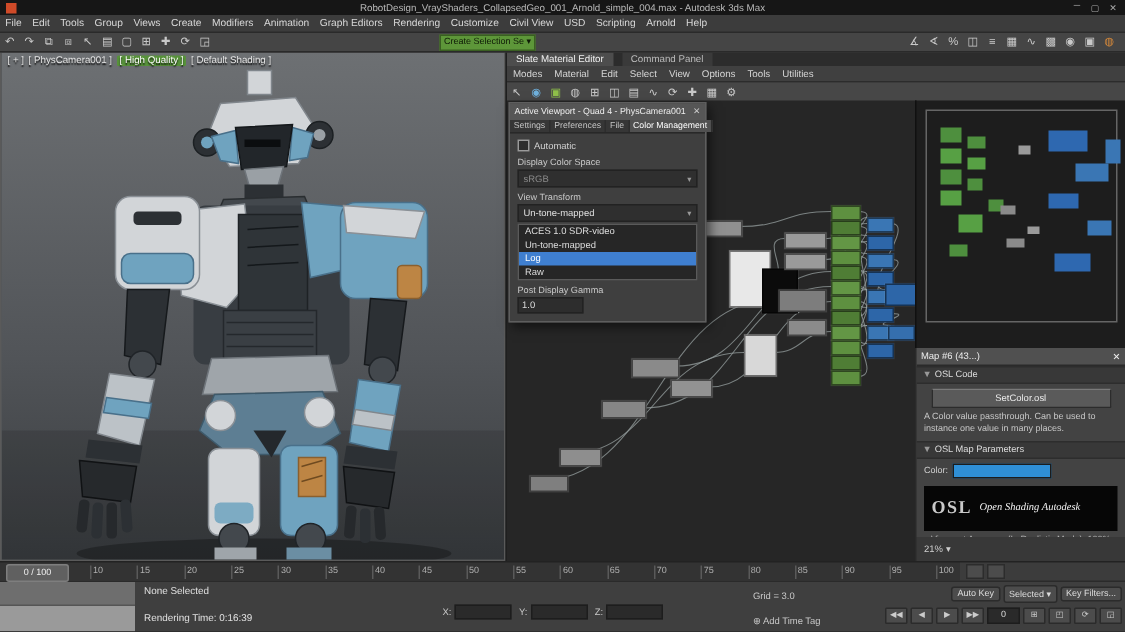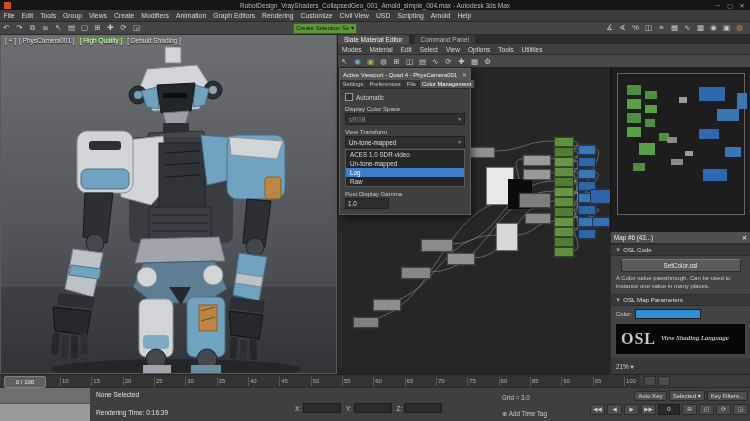--- a/index.html
+++ b/index.html
@@ -41,21 +41,21 @@
   
   .params{position:absolute;right:0;top:165px;width:140px;height:126px;background:#434343;border-left:1px solid #2a2a2a;box-sizing:border-box;font-size:6px;overflow:hidden;}
   .params-header{height:11px;background:#505050;display:flex;justify-content:space-between;align-items:center;padding:0 3px;font-size:6.3px;color:#eee;border-bottom:1px solid #2a2a2a;}
   .rollout{height:10px;line-height:10px;background:#383838;border-top:1px solid #2d2d2d;border-bottom:1px solid #2d2d2d;padding:0 4px;color:#ddd;font-size:6.2px;}
   .rollout .arr{color:#999;margin-right:2px;}
   .osl-btn{width:118px;margin:3px auto 2px;height:11px;line-height:11px;text-align:center;background:#5a5a5a;border:1px solid #2c2c2c;border-top-color:#7a7a7a;color:#eaeaea;font-size:6.3px;border-radius:1px;}
   .osl-desc{padding:1px 5px 3px;color:#c6c6c6;line-height:1.3;font-size:6px;}
   .color-row{display:flex;align-items:center;gap:3px;padding:3px 5px 2px;}
   .swatch{width:64px;height:8px;border:1px solid #1c1c1c;}
   .osl-logo{height:28px;background:#060606;display:flex;align-items:center;gap:5px;margin:3px 5px;padding:1px 5px;}
-  .osl-big{font-family:"Liberation Serif",serif;font-weight:bold;font-size:16px;color:#c9c9c9;letter-spacing:1px;}
+  .osl-big{font-family:"Liberation Serif",serif;font-weight:bold;font-size:12px;color:#c9c9c9;letter-spacing:1px;}
   .osl-cap{font-family:"Liberation Serif",serif;font-style:italic;font-size:7px;color:#f2f2f2;line-height:1.05;}
   .accuracy{text-align:center;color:#b8b8b8;font-size:6px;margin-top:1px;}
   .me-status{position:absolute;right:0;top:291px;width:140px;height:16px;background:#383838;border-left:1px solid #2a2a2a;display:flex;align-items:center;gap:2px;padding-left:5px;box-sizing:border-box;font-size:6.3px;color:#cfcfcf;}
   
   .dialog{position:absolute;left:1px;top:1px;width:130px;background:#3f3f3f;border:1px solid #5e5e5e;box-shadow:2px 3px 7px rgba(0,0,0,.55);z-index:10;}
   .dlg-title{height:11px;background:#565656;display:flex;justify-content:space-between;align-items:center;padding:0 3px;font-size:5.9px;color:#eee;white-space:nowrap;overflow:hidden;}
   .dlg-close{color:#ccc;padding-left:2px;}
   #dlg-tabs{display:flex;background:#363636;border-bottom:1px solid #282828;}
   .dlg-tab{font-size:5.8px;padding:1px 2.5px;color:#c4c4c4;border-right:1px solid #2d2d2d;white-space:nowrap;}
   .dlg-tab.active{background:#505050;color:#fff;}
@@ -386,21 +386,21 @@
         <div class="rollout"><span class="arr">▼</span><span>OSL Code</span></div>
         <div class="osl-btn">SetColor.osl</div>
         <div class="osl-desc">A Color value passthrough. Can be used to instance one value in many places.</div>
         <div class="rollout"><span class="arr">▼</span><span>OSL Map Parameters</span></div>
         <div class="color-row">
           <span>Color:</span>
           <div class="swatch" id="color-swatch" style="background: rgb(47, 143, 214);"></div>
         </div>
         <div class="osl-logo">
           <span class="osl-big">OSL</span>
-          <span class="osl-cap">View Shading Language</span>
+          <span class="osl-cap">Open Shading Autodesk</span>
         </div>
         <div class="accuracy">Viewport Accuracy (In Realistic Mode): 100%</div>
       </div>
       <div class="me-status">
         <span>21%</span>
         <span>▾</span>
       </div>
 
       <div class="dialog">
         <div class="dlg-title">

